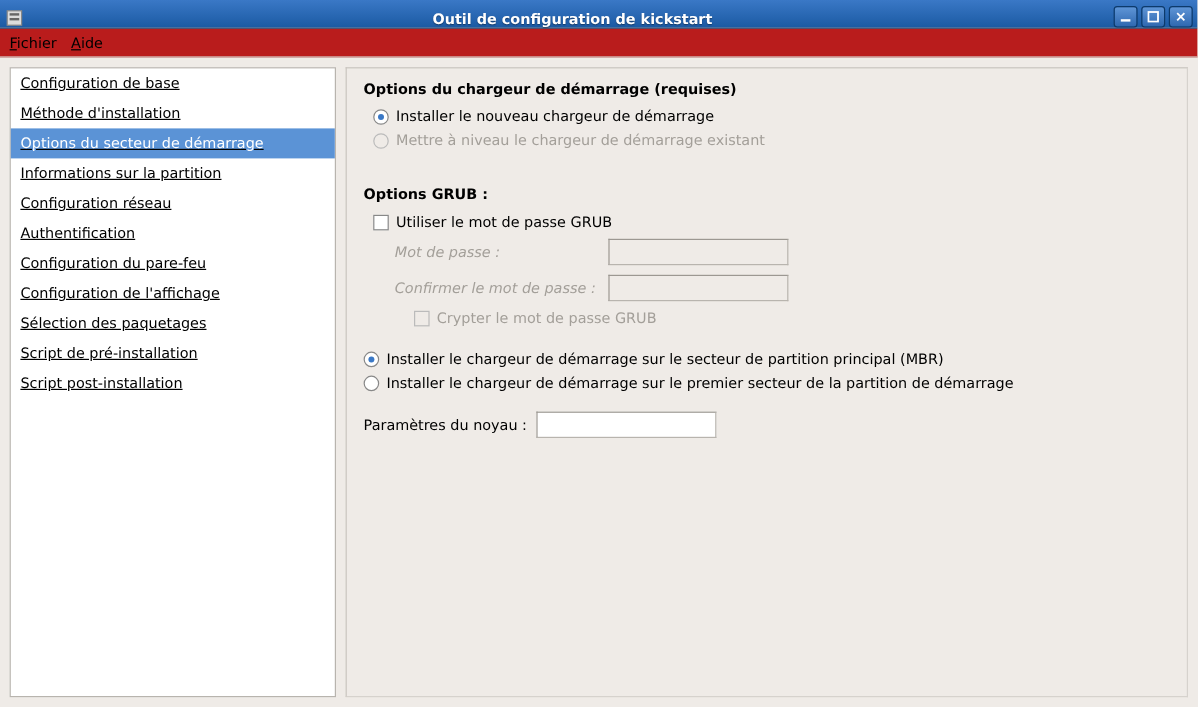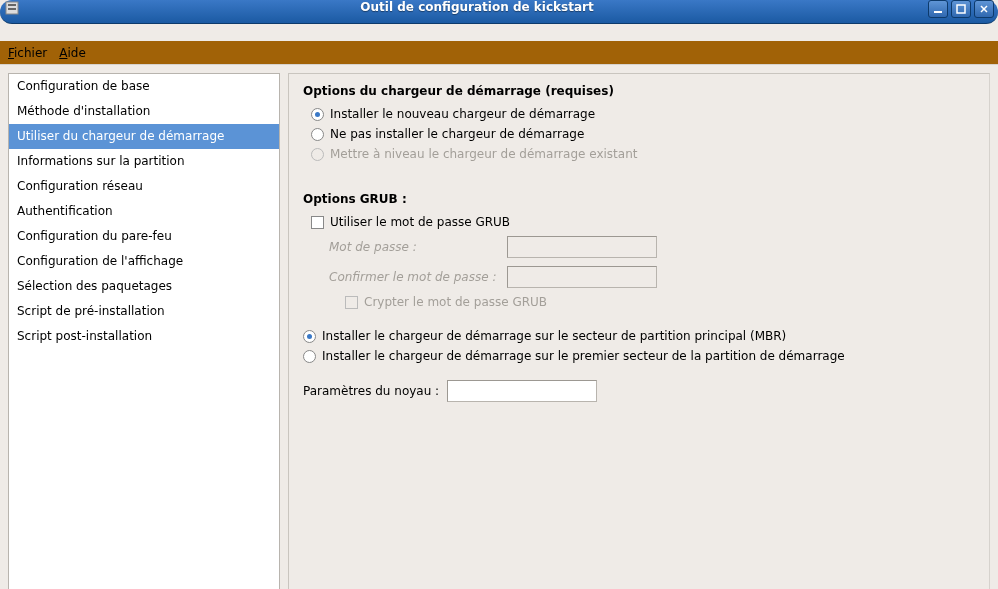--- a/index.html
+++ b/index.html
@@ -10,26 +10,25 @@
     background: #efebe7;
     color: #000;
     width: 998px;
     height: 589px;
     overflow: hidden;
   }
   .titlebar {
     height: 24px;
     background: linear-gradient(to bottom, #3a78c6, #1b5aa3);
     display: flex;
-    align-items: flex-start;
+    align-items: flex-end;
     padding: 0 4px;
     color: #fff;
     font-weight: bold;
     border-bottom: 1px solid #0d3a6b;
-    border-radius: 12px;
   }
   .titlebar .app-icon {
     width: 16px; height: 16px;
     margin-right: 6px;
     display: inline-flex; align-items: center; justify-content: center;
   }
   .titlebar .title {
     flex: 1;
     text-align: center;
     text-shadow: 0 1px 1px rgba(0,0,0,0.4);
@@ -43,42 +42,42 @@
     background: linear-gradient(to bottom, #5f95d6, #2f68b0);
     border: 1px solid #0d3a6b;
     border-radius: 3px;
     display: flex; align-items: center; justify-content: center;
     color: #fff;
     cursor: pointer;
   }
   .win-btn svg { width: 10px; height: 10px; }
   .menubar {
     height: 24px;
-    background: #a16207;
+    background: #b91c1c;
     border-bottom: 1px solid #d6d2cd;
     display: flex;
     align-items: center;
     padding: 0 8px;
     gap: 12px;
-    margin-top: 17px;
   }
   .menu-item {
     cursor: pointer;
   }
   .menu-item .ul { text-decoration: underline; }
   .content {
     display: flex;
     padding: 8px;
     gap: 8px;
     height: calc(589px - 24px - 24px);
   }
   .sidebar {
     width: 272px;
     background: #fff;
     border: 1px solid #b8b4ae;
+    text-decoration: underline;
   }
   .sidebar-item {
     padding: 5px 8px;
     cursor: pointer;
     line-height: 15px;
   }
   .sidebar-item.selected {
     background: #5b93d6;
     color: #fff;
   }
@@ -193,40 +192,36 @@
 
 <div class="menubar">
   <span class="menu-item"><span class="ul">F</span><span>ichier</span></span>
   <span class="menu-item"><span class="ul">A</span><span>ide</span></span>
 </div>
 
 <div class="content">
   <div class="sidebar" id="sidebar">
       <div class="sidebar-item">Configuration de base</div>
       <div class="sidebar-item">Méthode d'installation</div>
-      <div class="sidebar-item selected">Utiliser du chargeur de démarrage</div>
+      <div class="sidebar-item selected">Options du secteur de démarrage</div>
       <div class="sidebar-item">Informations sur la partition</div>
       <div class="sidebar-item">Configuration réseau</div>
       <div class="sidebar-item">Authentification</div>
       <div class="sidebar-item">Configuration du pare-feu</div>
       <div class="sidebar-item">Configuration de l'affichage</div>
       <div class="sidebar-item">Sélection des paquetages</div>
       <div class="sidebar-item">Script de pré-installation</div>
       <div class="sidebar-item">Script post-installation</div>
     </div>
   <div class="main">
     <div class="section-title">Options du chargeur de démarrage (requises)</div>
 
     <div class="radio-row">
       <span class="radio checked"></span>
       <span>Installer le nouveau chargeur de démarrage</span>
-    </div>
-    <div class="radio-row">
-      <span class="radio"></span>
-      <span>Ne pas installer le chargeur de démarrage</span>
     </div>
     <div class="radio-row">
       <span class="radio disabled"></span>
       <span class="disabled-text">Mettre à niveau le chargeur de démarrage existant</span>
     </div>
 
     <div class="grub-block">
       <div class="section-title">Options GRUB :</div>
       <div class="check-row">
         <span class="checkbox"></span>

